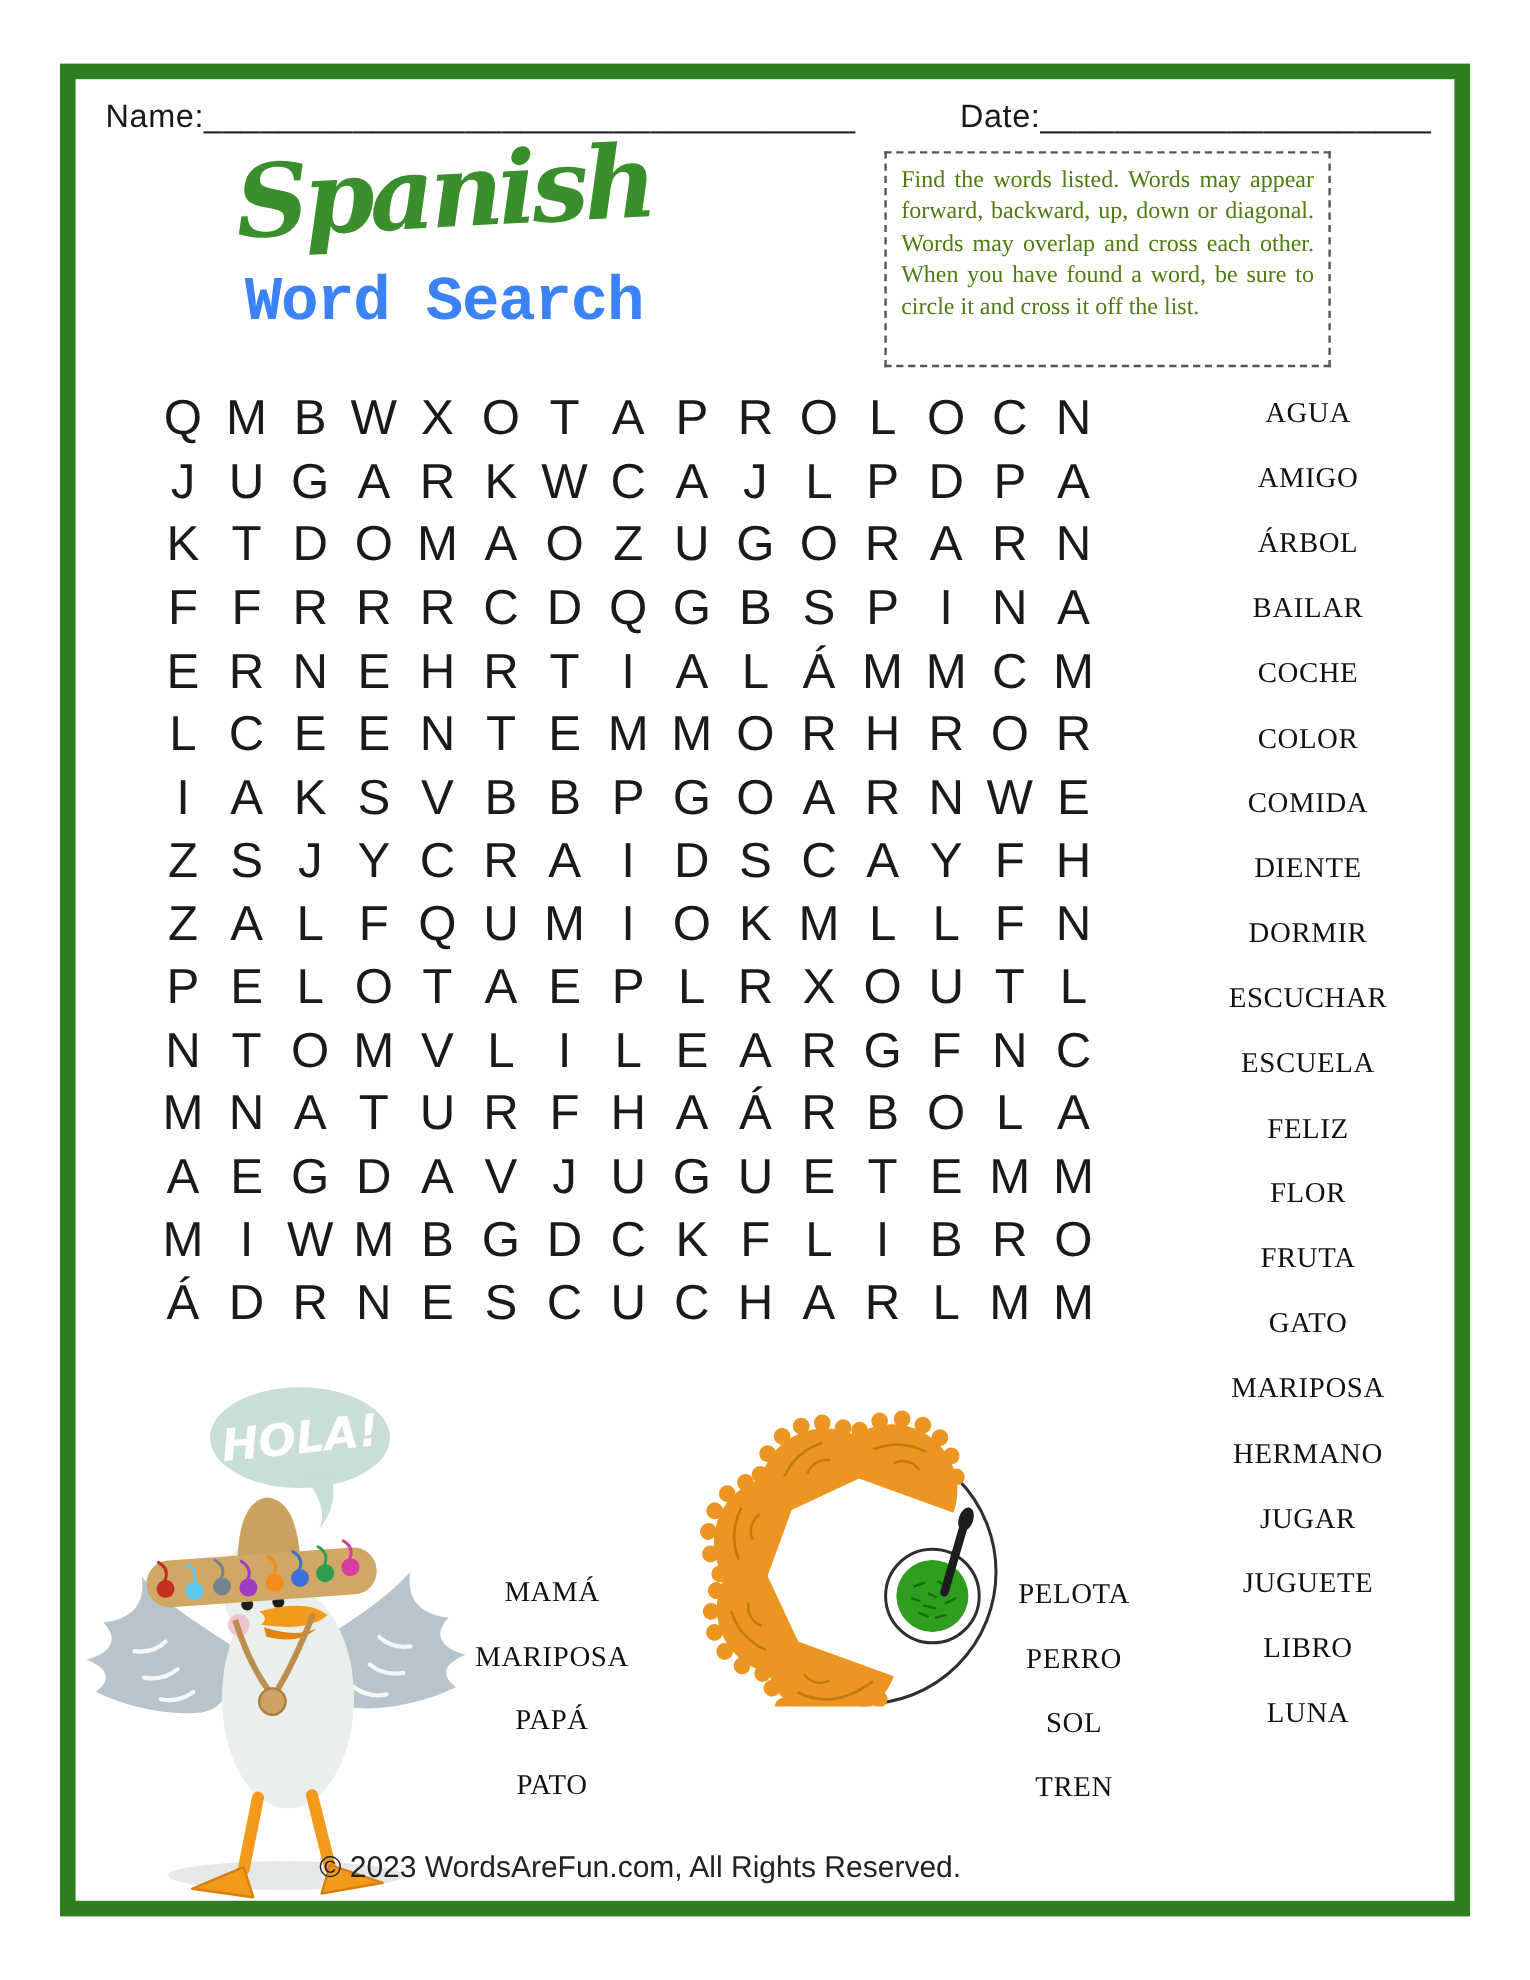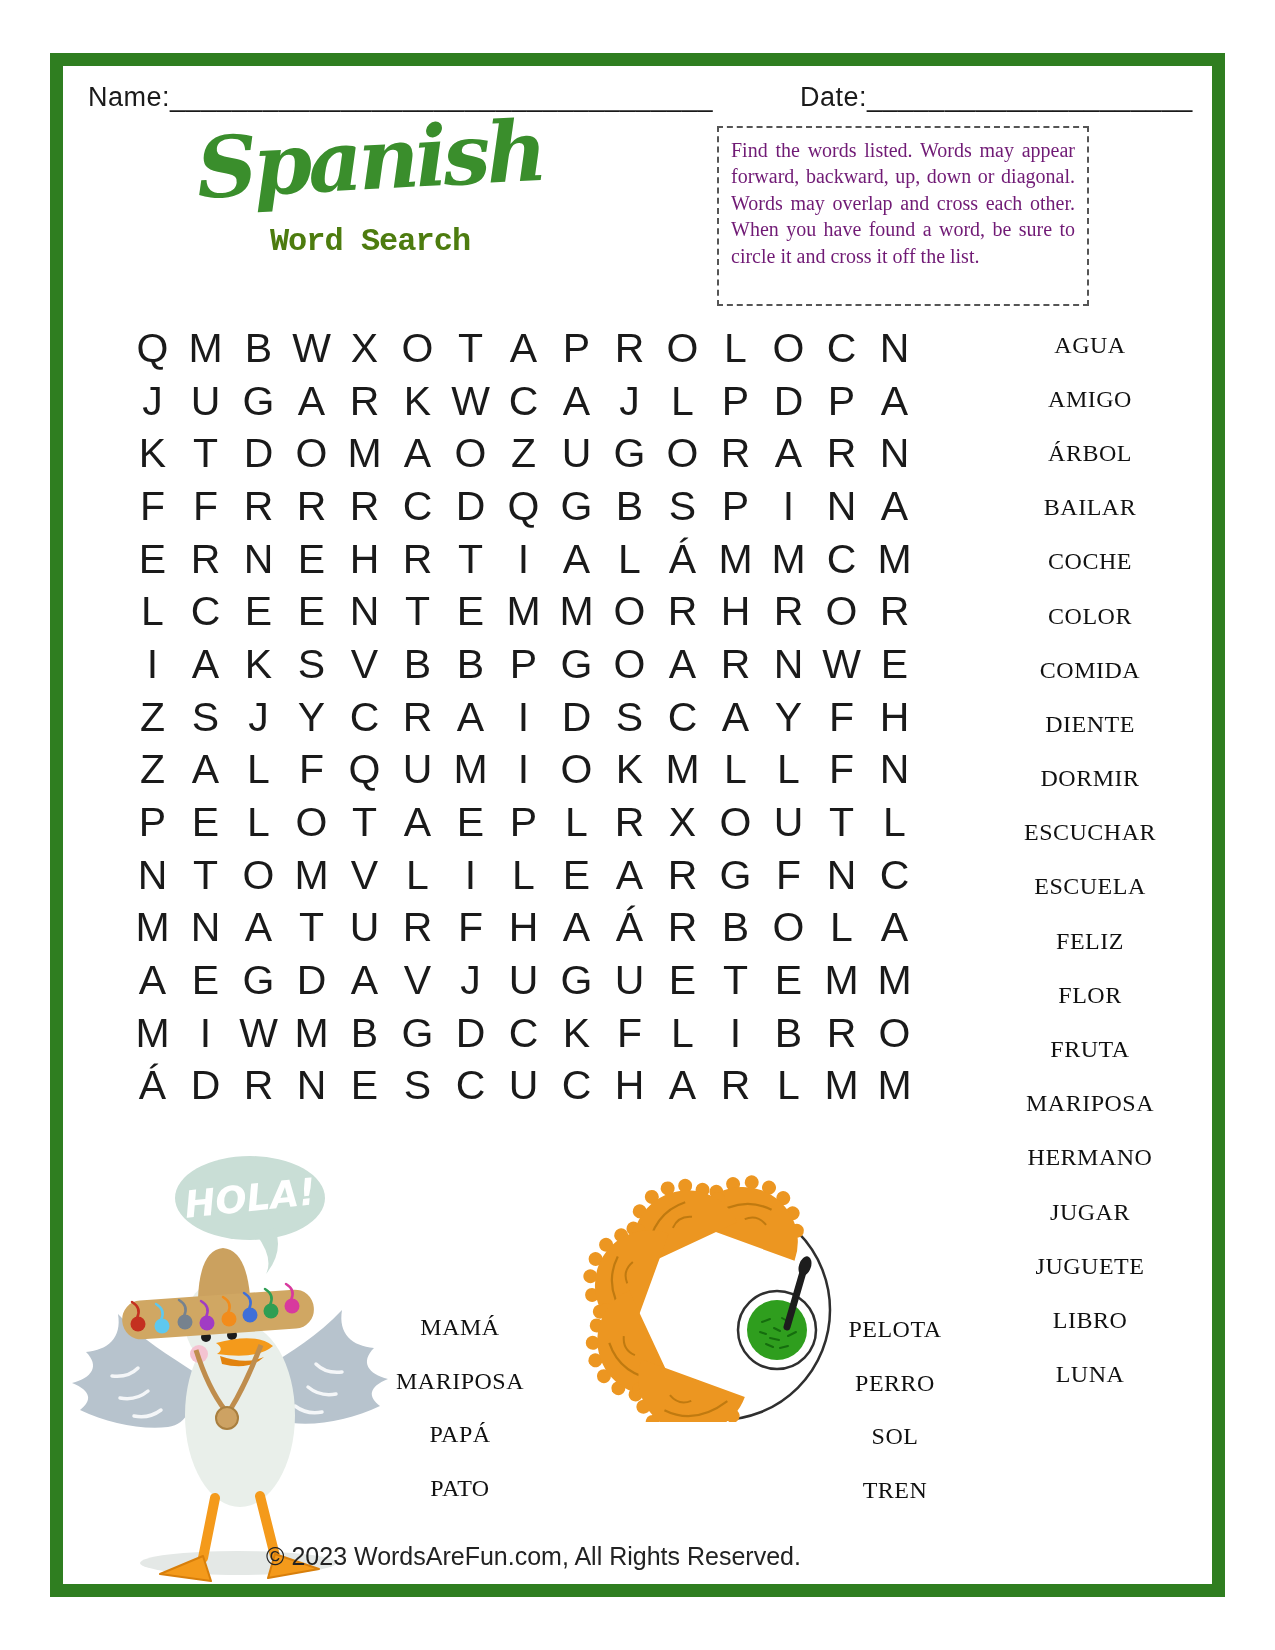--- a/index.html
+++ b/index.html
@@ -15,27 +15,27 @@
   .date-block{position:absolute;left:800px;top:82px;font-size:27px;letter-spacing:.5px;white-space:nowrap;}
   .fillline{font-size:27px;}
   .title-wrap{position:absolute;left:130px;top:112px;width:480px;text-align:center;}
   .title-script{
     font-family:"DejaVu Serif",serif;font-style:italic;font-weight:bold;
     font-size:84px;line-height:1.15;color:#3a8e2c;letter-spacing:-4px;
     transform:rotate(-3deg);
   }
   .title-sub{
     font-family:"Liberation Mono",monospace;font-weight:bold;
-    font-size:32px;color:#4d7c0f;margin-top:14px;letter-spacing:-1px;
+    font-size:52px;color:#3b82f6;margin-top:14px;letter-spacing:-1px;
   }
   .instructions{
-    position:absolute;left:717px;top:126px;width:372px;height:180px;box-sizing:border-box;
+    position:absolute;left:737px;top:126px;width:372px;height:180px;box-sizing:border-box;
     border:2px dashed #555;padding:9px 12px;
     font-family:"Liberation Serif",serif;font-size:20px;line-height:1.32;
-    text-align:justify;color:#701a75;
+    text-align:justify;color:#4d7c0f;
   }
   .grid{
     position:absolute;left:126px;top:322px;
     display:grid;grid-template-columns:repeat(15,53px);grid-auto-rows:52.7px;
   }
   .gcell{
     display:flex;align-items:center;justify-content:center;
     font-size:41px;color:#1a1a1a;font-family:"Liberation Sans",sans-serif;
   }
   .wordcol{
@@ -318,20 +318,21 @@
     <div class="wword">COCHE</div>
     <div class="wword">COLOR</div>
     <div class="wword">COMIDA</div>
     <div class="wword">DIENTE</div>
     <div class="wword">DORMIR</div>
     <div class="wword">ESCUCHAR</div>
     <div class="wword">ESCUELA</div>
     <div class="wword">FELIZ</div>
     <div class="wword">FLOR</div>
     <div class="wword">FRUTA</div>
+    <div class="wword">GATO</div>
     <div class="wword">MARIPOSA</div>
     <div class="wword">HERMANO</div>
     <div class="wword">JUGAR</div>
     <div class="wword">JUGUETE</div>
     <div class="wword">LIBRO</div>
     <div class="wword">LUNA</div>
   </div>
 <div class="wordcol col-bleft">
     <div class="wword">MAMÁ</div>
     <div class="wword">MARIPOSA</div>

